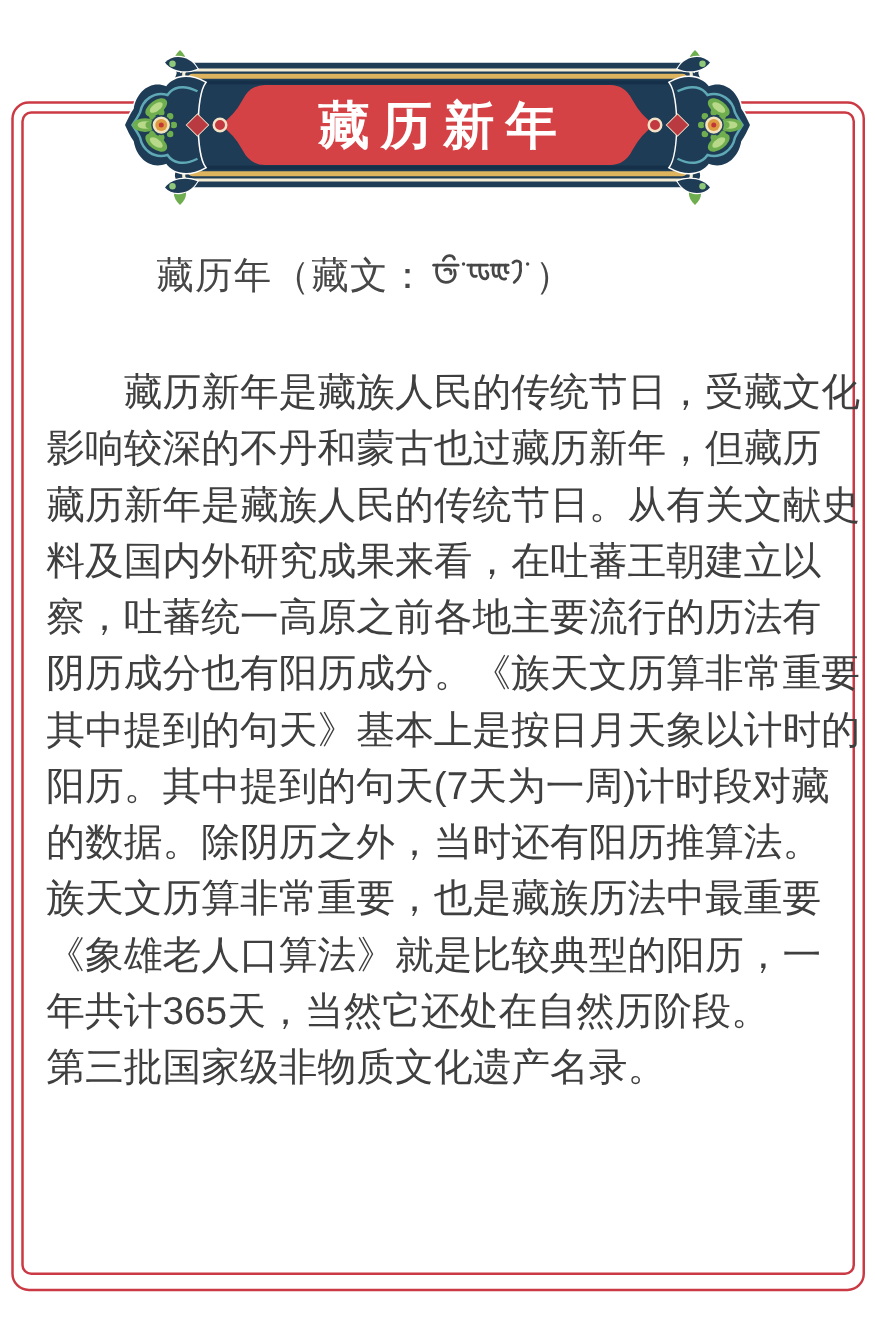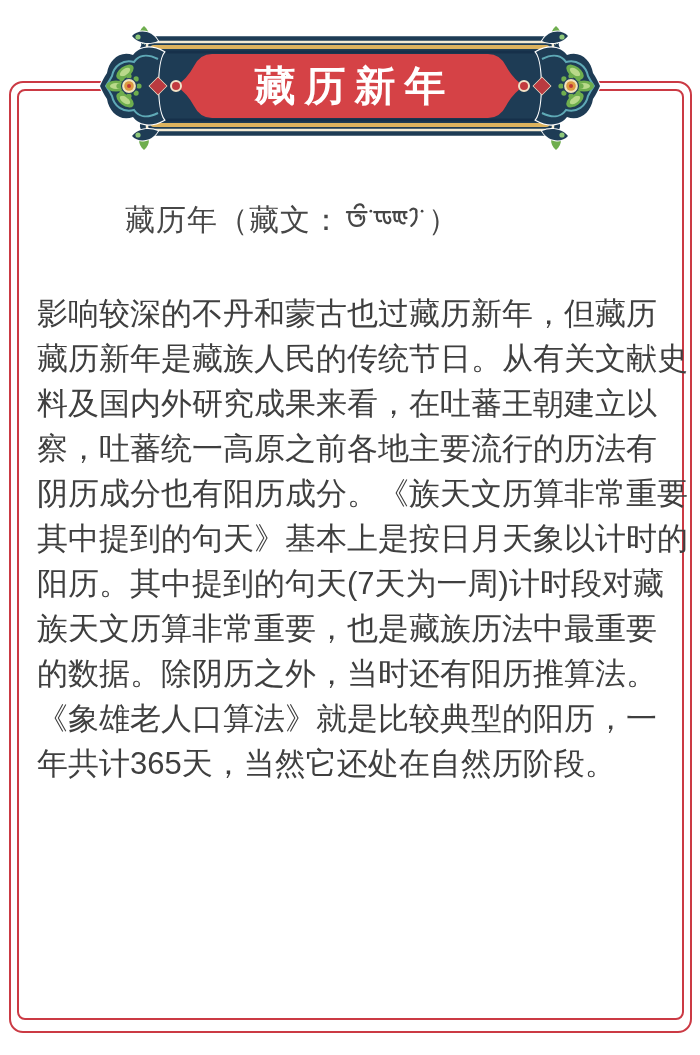--- a/index.html
+++ b/index.html
@@ -11,21 +11,21 @@
   body{background:#ffffff;font-family:"Liberation Sans","DejaVu Sans",sans-serif;}
   .page{position:relative;width:700px;height:1055px;background:#ffffff;overflow:hidden;}
 
   
   .frame-outer{position:absolute;left:9px;top:81px;width:679px;height:948px;
     border:2px solid var(--frame-red);border-radius:14px;}
   .frame-inner{position:absolute;left:6px;right:6px;top:6px;bottom:11px;
     border:2px solid var(--frame-red);border-radius:8px;}
 
   
-  .banner{position:absolute;left:100px;top:24px;width:500px;height:130px;z-index:5;}
+  .banner{position:absolute;left:100px;top:38px;width:500px;height:130px;z-index:5;}
   .banner svg{position:absolute;left:0;top:0;}
   .banner-title{position:absolute;left:0;top:0;width:500px;height:124px;
     display:flex;align-items:center;justify-content:center;
     color:var(--title-color);font-size:41px;font-weight:700;
     letter-spacing:9px;padding-left:9px;box-sizing:border-box;}
 
   
   .subtitle{position:absolute;top:200px;left:0;width:584px;text-align:center;
     font-size:30px;color:var(--subtitle-color);letter-spacing:1px;}
   .subtitle svg{vertical-align:-5px;margin:0 2px;}
@@ -118,29 +118,31 @@
       </g>
       <g fill="#474747">
         <circle cx="27.5" cy="8" r="1.4"></circle>
         <circle cx="80" cy="8" r="1.4"></circle>
       </g>
     </svg><span>）</span>
   </div>
 
   <main class="article">
     <div>
+      <div class="line indent">藏历新年是藏族人民的传统节日，受藏文化</div>
       <div class="line">影响较深的不丹和蒙古也过藏历新年，但藏历</div>
       <div class="line">藏历新年是藏族人民的传统节日。从有关文献史</div>
       <div class="line">料及国内外研究成果来看，在吐蕃王朝建立以</div>
       <div class="line">察，吐蕃统一高原之前各地主要流行的历法有</div>
       <div class="line">阴历成分也有阳历成分。《族天文历算非常重要</div>
       <div class="line">其中提到的句天》基本上是按日月天象以计时的</div>
       <div class="line">阳历。其中提到的句天(7天为一周)计时段对藏</div>
+      <div class="line">的数据。除阴历之外，当时还有阳历推算法。</div>
       <div class="line">族天文历算非常重要，也是藏族历法中最重要</div>
-      <div class="line">的数据。除阴历之外，当时还有阳历推算法。</div>
       <div class="line">《象雄老人口算法》就是比较典型的阳历，一</div>
       <div class="line">年共计365天，当然它还处在自然历阶段。</div>
     </div>
     <div>
+      <div class="line">第三批国家级非物质文化遗产名录。</div>
     </div>
   </main>
 
 </div>
 
 </body></html>

